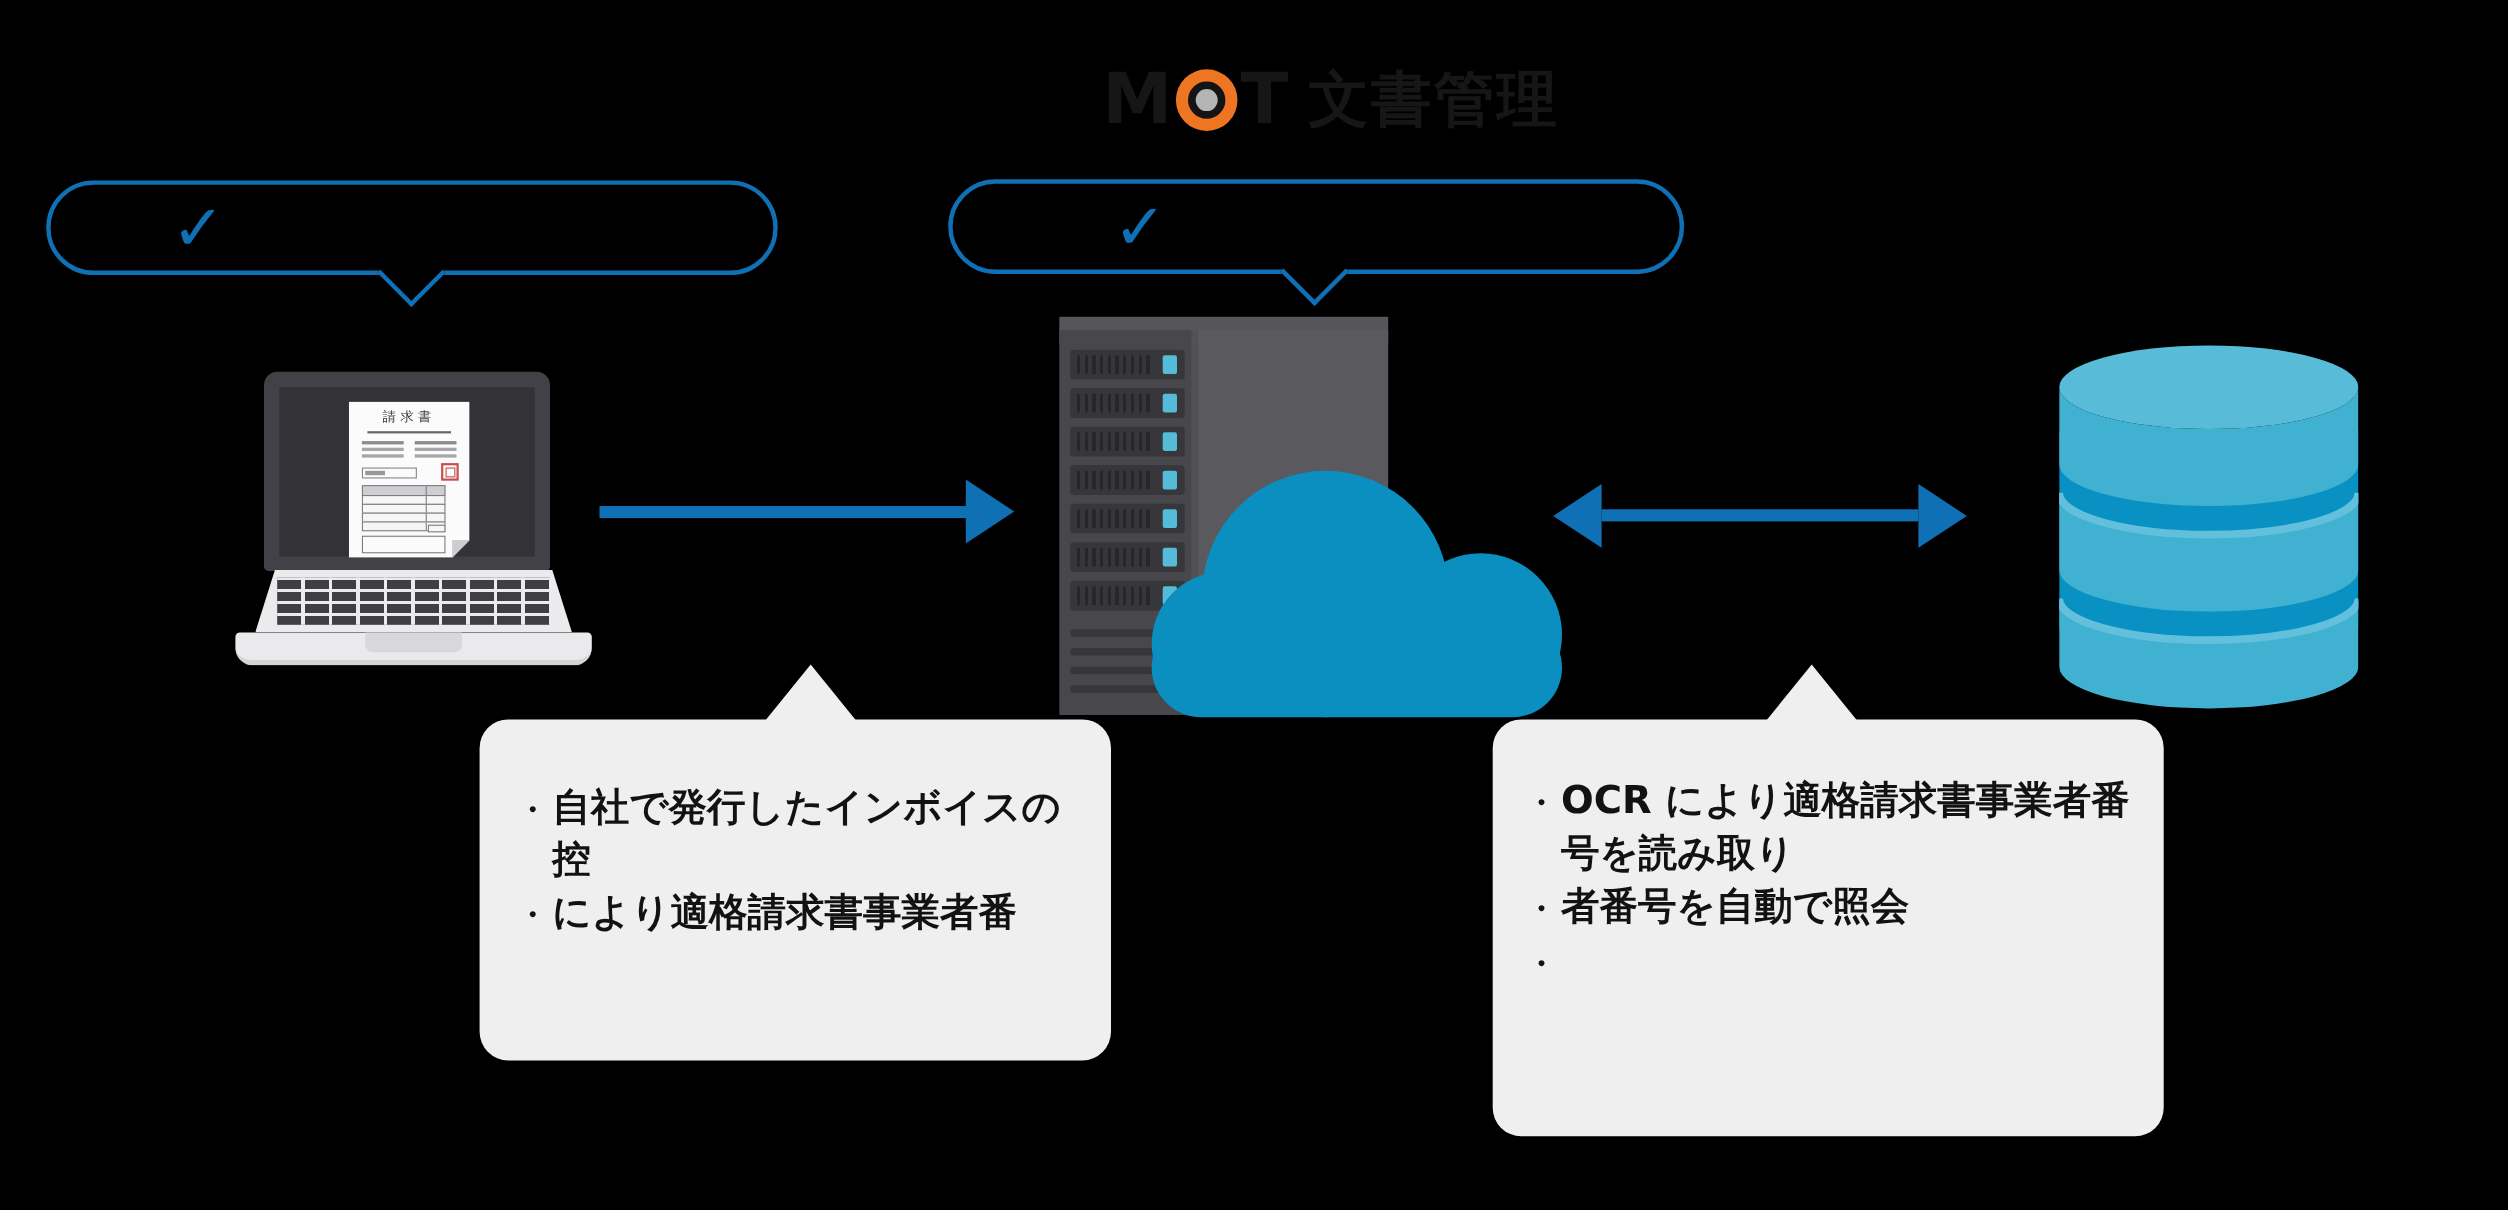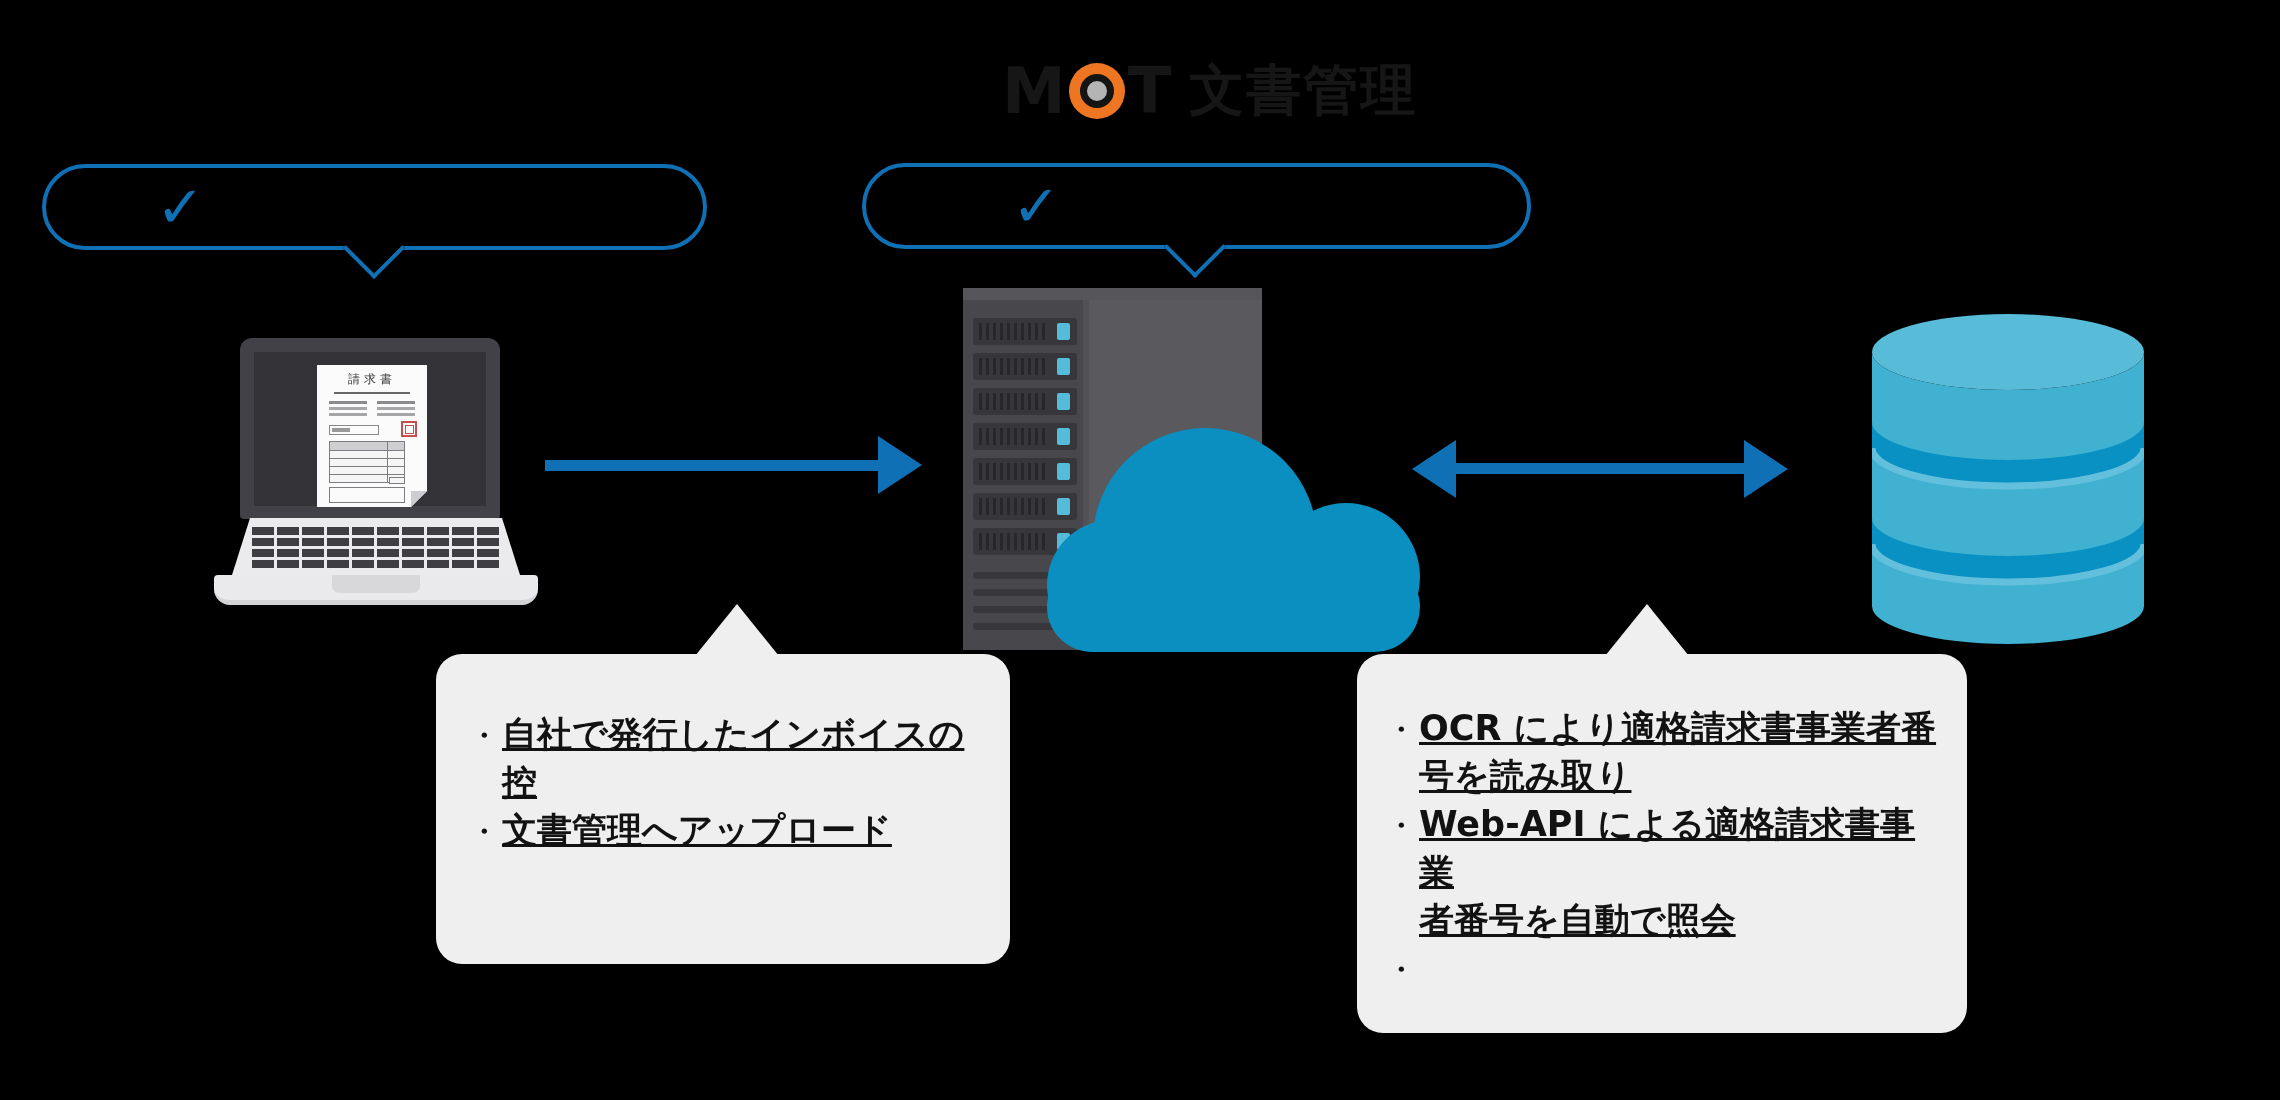--- a/index.html
+++ b/index.html
@@ -70,21 +70,21 @@
   .cloud-part{background:#0a8fc0;border-radius:50%;}
   .cloud-base{background:#0a8fc0;border-radius:45px;}
 
   
   .note{box-sizing:border-box;background:#efefef;border-radius:26px;color:#121212;}
   .note .tail-up{position:absolute;top:-50px;width:0;height:0;
                  border-left:42px solid transparent;border-right:42px solid transparent;border-bottom:52px solid #efefef;}
   .note ul{list-style:none;margin:0;}
   .note li{display:flex;font-size:35px;line-height:48px;font-weight:bold;}
   .note .bullet{flex:none;width:32px;font-size:28px;padding-top:2px;}
-  .note .ln{display:block;text-decoration:underline;}
+  .note .ln{display:block;}
   .note-left ul{padding:56px 24px 0 34px;}
   .note-right ul{padding:50px 20px 0 30px;}
 </style>
 </head>
 <body>
 
 <div class="stage">
 
   <div class="abs title">
     <span class="lg">M</span>
@@ -214,40 +214,39 @@
     <ul>
       <li>
         <span class="bullet">・</span>
         <span class="lines">
           <span class="ln">自社で発行したインボイスの控</span>
         </span>
       </li>
       <li>
         <span class="bullet">・</span>
         <span class="lines">
-          <span class="ln">文書管理へアップロード</span>
+          <span class="ln">により適格請求書事業者番</span>
         </span>
       </li>
     </ul>
   </div>
 
   <div class="abs note note-right" style="left:1357px;top:654px;width:610px;height:379px;">
     <span class="tail-up" style="left:248px;"></span>
     <ul>
       <li>
         <span class="bullet">・</span>
         <span class="lines">
           <span class="ln">OCR により適格請求書事業者番</span>
           <span class="ln">号を読み取り</span>
         </span>
       </li>
       <li>
         <span class="bullet">・</span>
         <span class="lines">
-          <span class="ln">Web-API による適格請求書事業</span>
           <span class="ln">者番号を自動で照会</span>
         </span>
       </li>
       <li>
         <span class="bullet">・</span>
         <span class="lines">
         </span>
       </li>
     </ul>
   </div>

